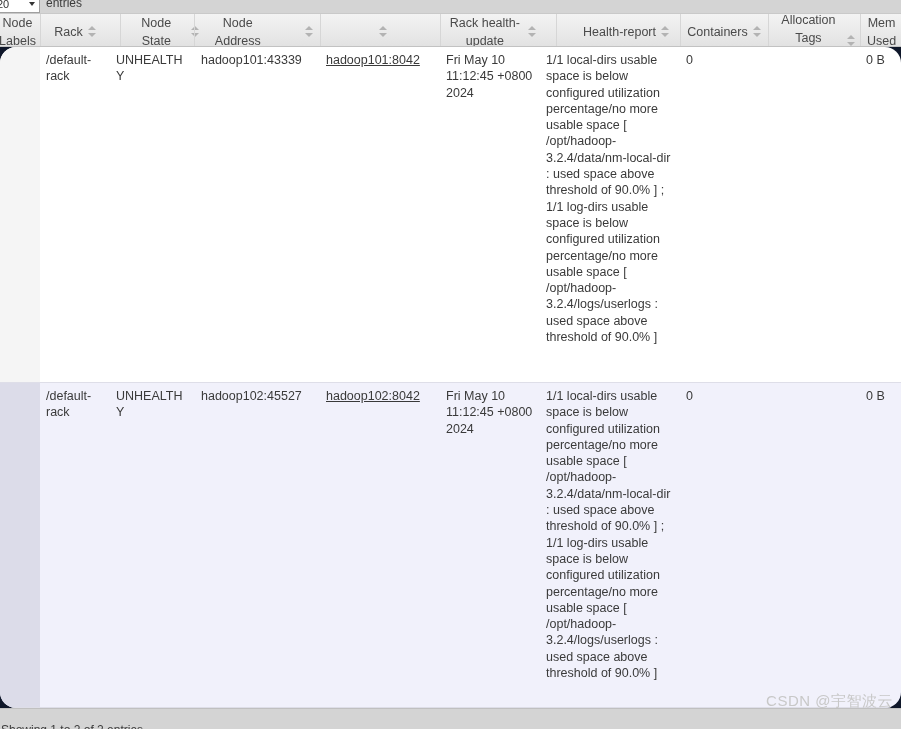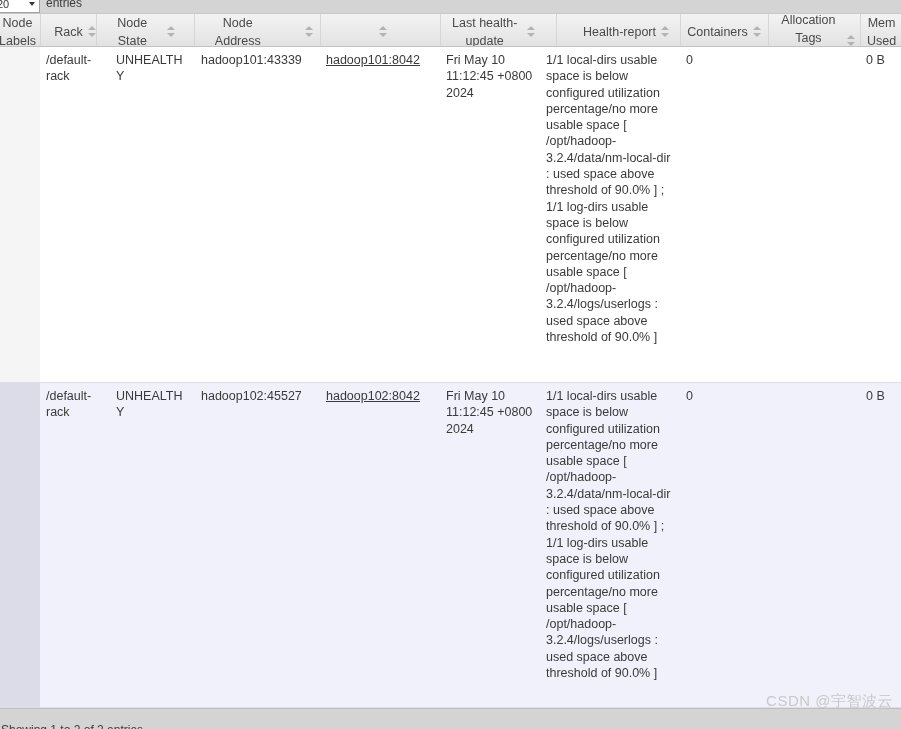--- a/index.html
+++ b/index.html
@@ -113,20 +113,21 @@
   .sorticon.only-up::before { top: 4px; border-bottom-color: #7a7a7a; }
   .sorticon.only-up::after { display: none; }
 
   
   .tbody {
     position: absolute;
     left: 0; top: 47px;
     width: 901px;
     height: 661px;
     overflow: hidden;
+    border-radius: 16px;
   }
   .trow {
     position: absolute;
     left: 0;
     width: 901px;
     border-bottom: 1px solid #dedee8;
   }
   .trow.odd  { background: #ffffff; }
   .trow.even { background: #f1f1fb; }
 
@@ -197,33 +198,33 @@
   <div class="thead" id="thead">
       <div class="th" style="left: 0px; width: 40px;">
         <span class="thlabel">Node
 Labels</span>
         <span class="sorticon only-up"></span>
       </div>
       <div class="th" style="left: 40px; width: 70px;">
         <span class="thlabel">Rack</span>
         <span class="sorticon"></span>
       </div>
-      <div class="th" style="left: 96px; width: 85px;">
+      <div class="th" style="left: 120px; width: 85px;">
         <span class="thlabel">Node State</span>
         <span class="sorticon"></span>
       </div>
       <div class="th" style="left: 194px; width: 125px; gap: 25px;">
         <span class="thlabel">Node Address</span>
         <span class="sorticon"></span>
       </div>
       <div class="th" style="left: 320px; width: 120px;">
         <span class="sorticon"></span>
       </div>
       <div class="th" style="left: 440px; width: 100px;">
-        <span class="thlabel">Last health-update</span>
+        <span class="thlabel">Rack health-update</span>
         <span class="sorticon"></span>
       </div>
       <div class="th" style="left: 556px; width: 140px;">
         <span class="thlabel">Health-report</span>
         <span class="sorticon"></span>
       </div>
       <div class="th" style="left: 680px; width: 88px;">
         <span class="thlabel">Containers</span>
         <span class="sorticon"></span>
       </div>

